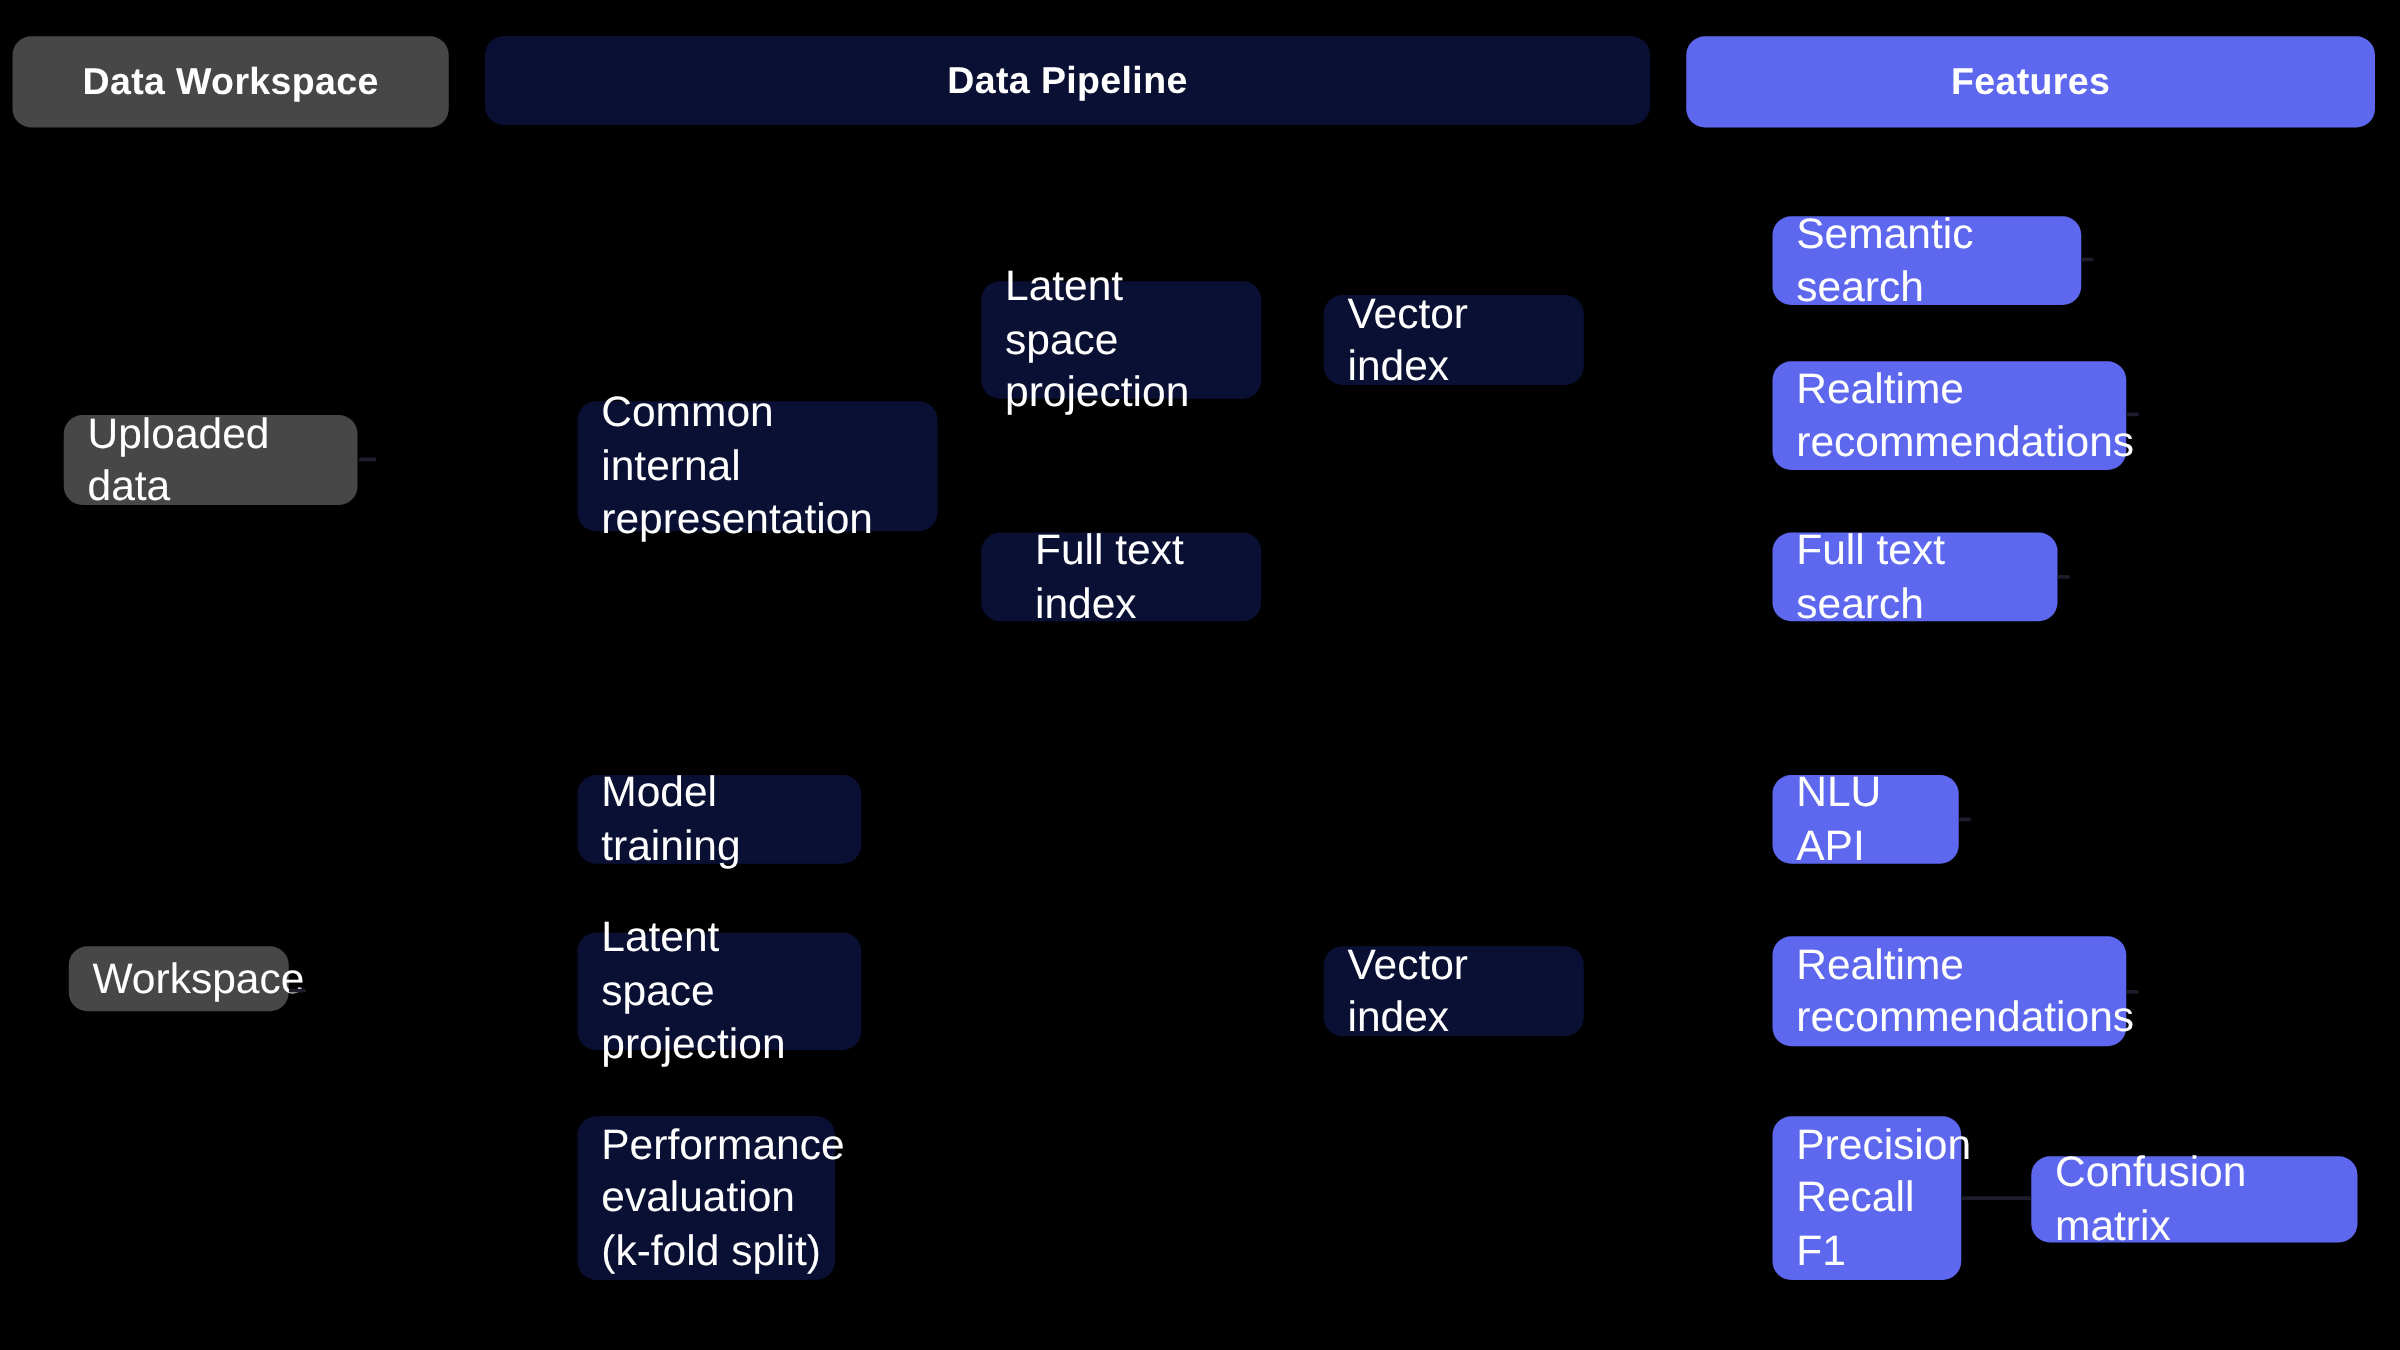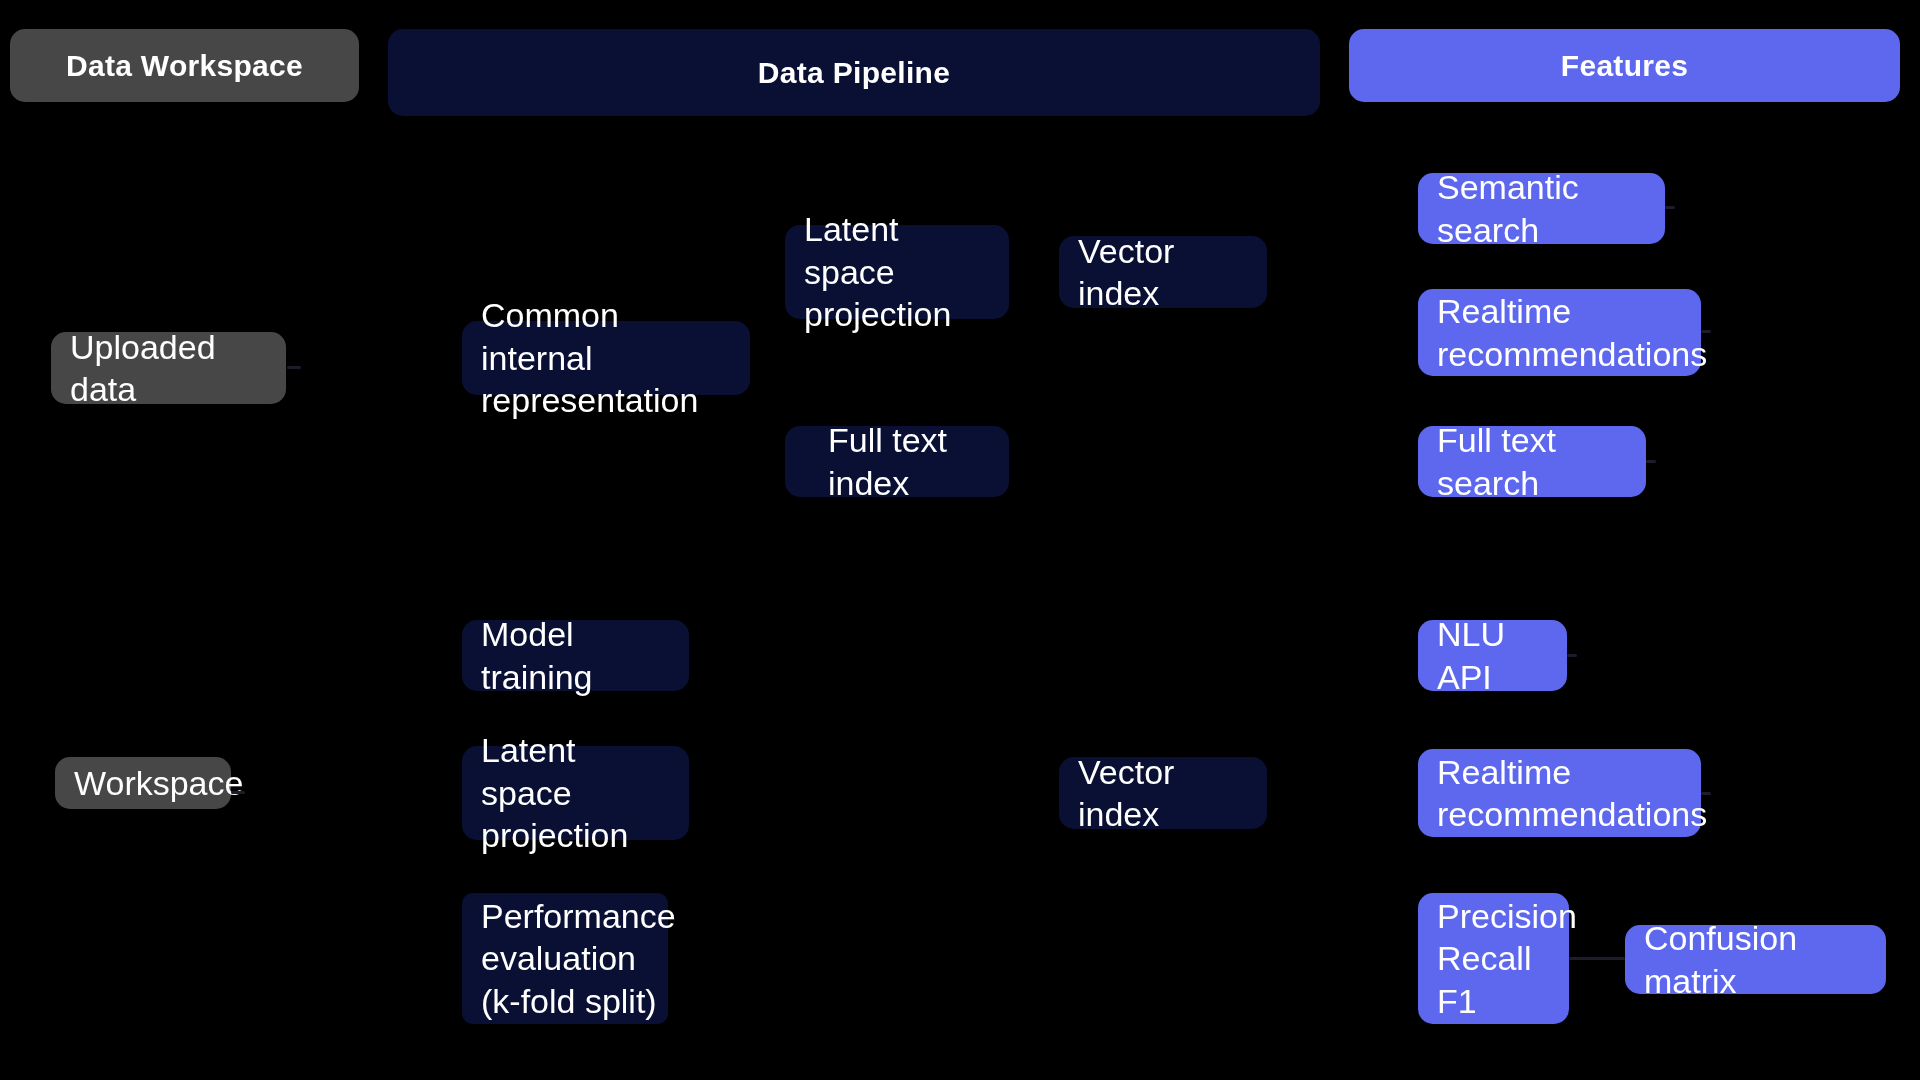--- a/index.html
+++ b/index.html
@@ -51,38 +51,38 @@
     height: 3px;
     border-radius: 2px;
   }
 </style>
 </head>
 <body style="background: rgb(0, 0, 0);">
 
 <div class="canvas">
 
   <div class="box header gray" style="left:10px;  top:29px; width:349px; height:73px;">Data Workspace</div>
-  <div class="box header navy" style="left:388px; top:29px; width:932px; height:87px;">Data Pipeline</div>
+  <div class="box header navy" style="left:388px; top:29px; width:932px; height:71px;">Data Pipeline</div>
   <div class="box header purple" style="left:1349px; top:29px; width:551px; height:73px;">Features</div>
 
   <div class="box node gray" style="left:51px; top:332px; width:235px; height:72px;">Uploaded data</div>
   <div class="box node gray" style="left:55px; top:757px; width:176px; height:52px;text-align:right;">Workspace</div>
 
-  <div class="box node navy" style="left:462px; top:321px; width:288px; height:74px;">Common internal
+  <div class="box node navy" style="left:462px; top:321px; width:288px; height:104px;">Common internal
 representation</div>
   <div class="box node navy" style="left:785px; top:225px; width:224px; height:94px;">Latent space
 projection</div>
   <div class="box node navy" style="left:1059px; top:236px; width:208px; height:72px;">Vector index</div>
   <div class="box node navy" style="left:785px; top:426px; width:224px; height:71px;padding-left:43px;">Full text index</div>
 
   <div class="box node navy" style="left:462px; top:620px; width:227px; height:71px;">Model training</div>
   <div class="box node navy" style="left:462px; top:746px; width:227px; height:94px;">Latent space
 projection</div>
   <div class="box node navy" style="left:1059px; top:757px; width:208px; height:72px;">Vector index</div>
-  <div class="box node navy" style="left:462px; top:893px; width:206px; height:131px;border-radius:11px;">Performance
+  <div class="box node navy" style="left:462px; top:893px; width:206px; height:131px;">Performance
 evaluation
 (k-fold split)</div>
 
   <div class="box node purple" style="left:1418px; top:173px; width:247px; height:71px;">Semantic search</div>
   <div class="box node purple" style="left:1418px; top:289px; width:283px; height:87px;">Realtime
 recommendations</div>
   <div class="box node purple" style="left:1418px; top:426px; width:228px; height:71px;">Full text search</div>
 
   <div class="box node purple" style="left:1418px; top:620px; width:149px; height:71px;">NLU API</div>
   <div class="box node purple" style="left:1418px; top:749px; width:283px; height:88px;">Realtime

